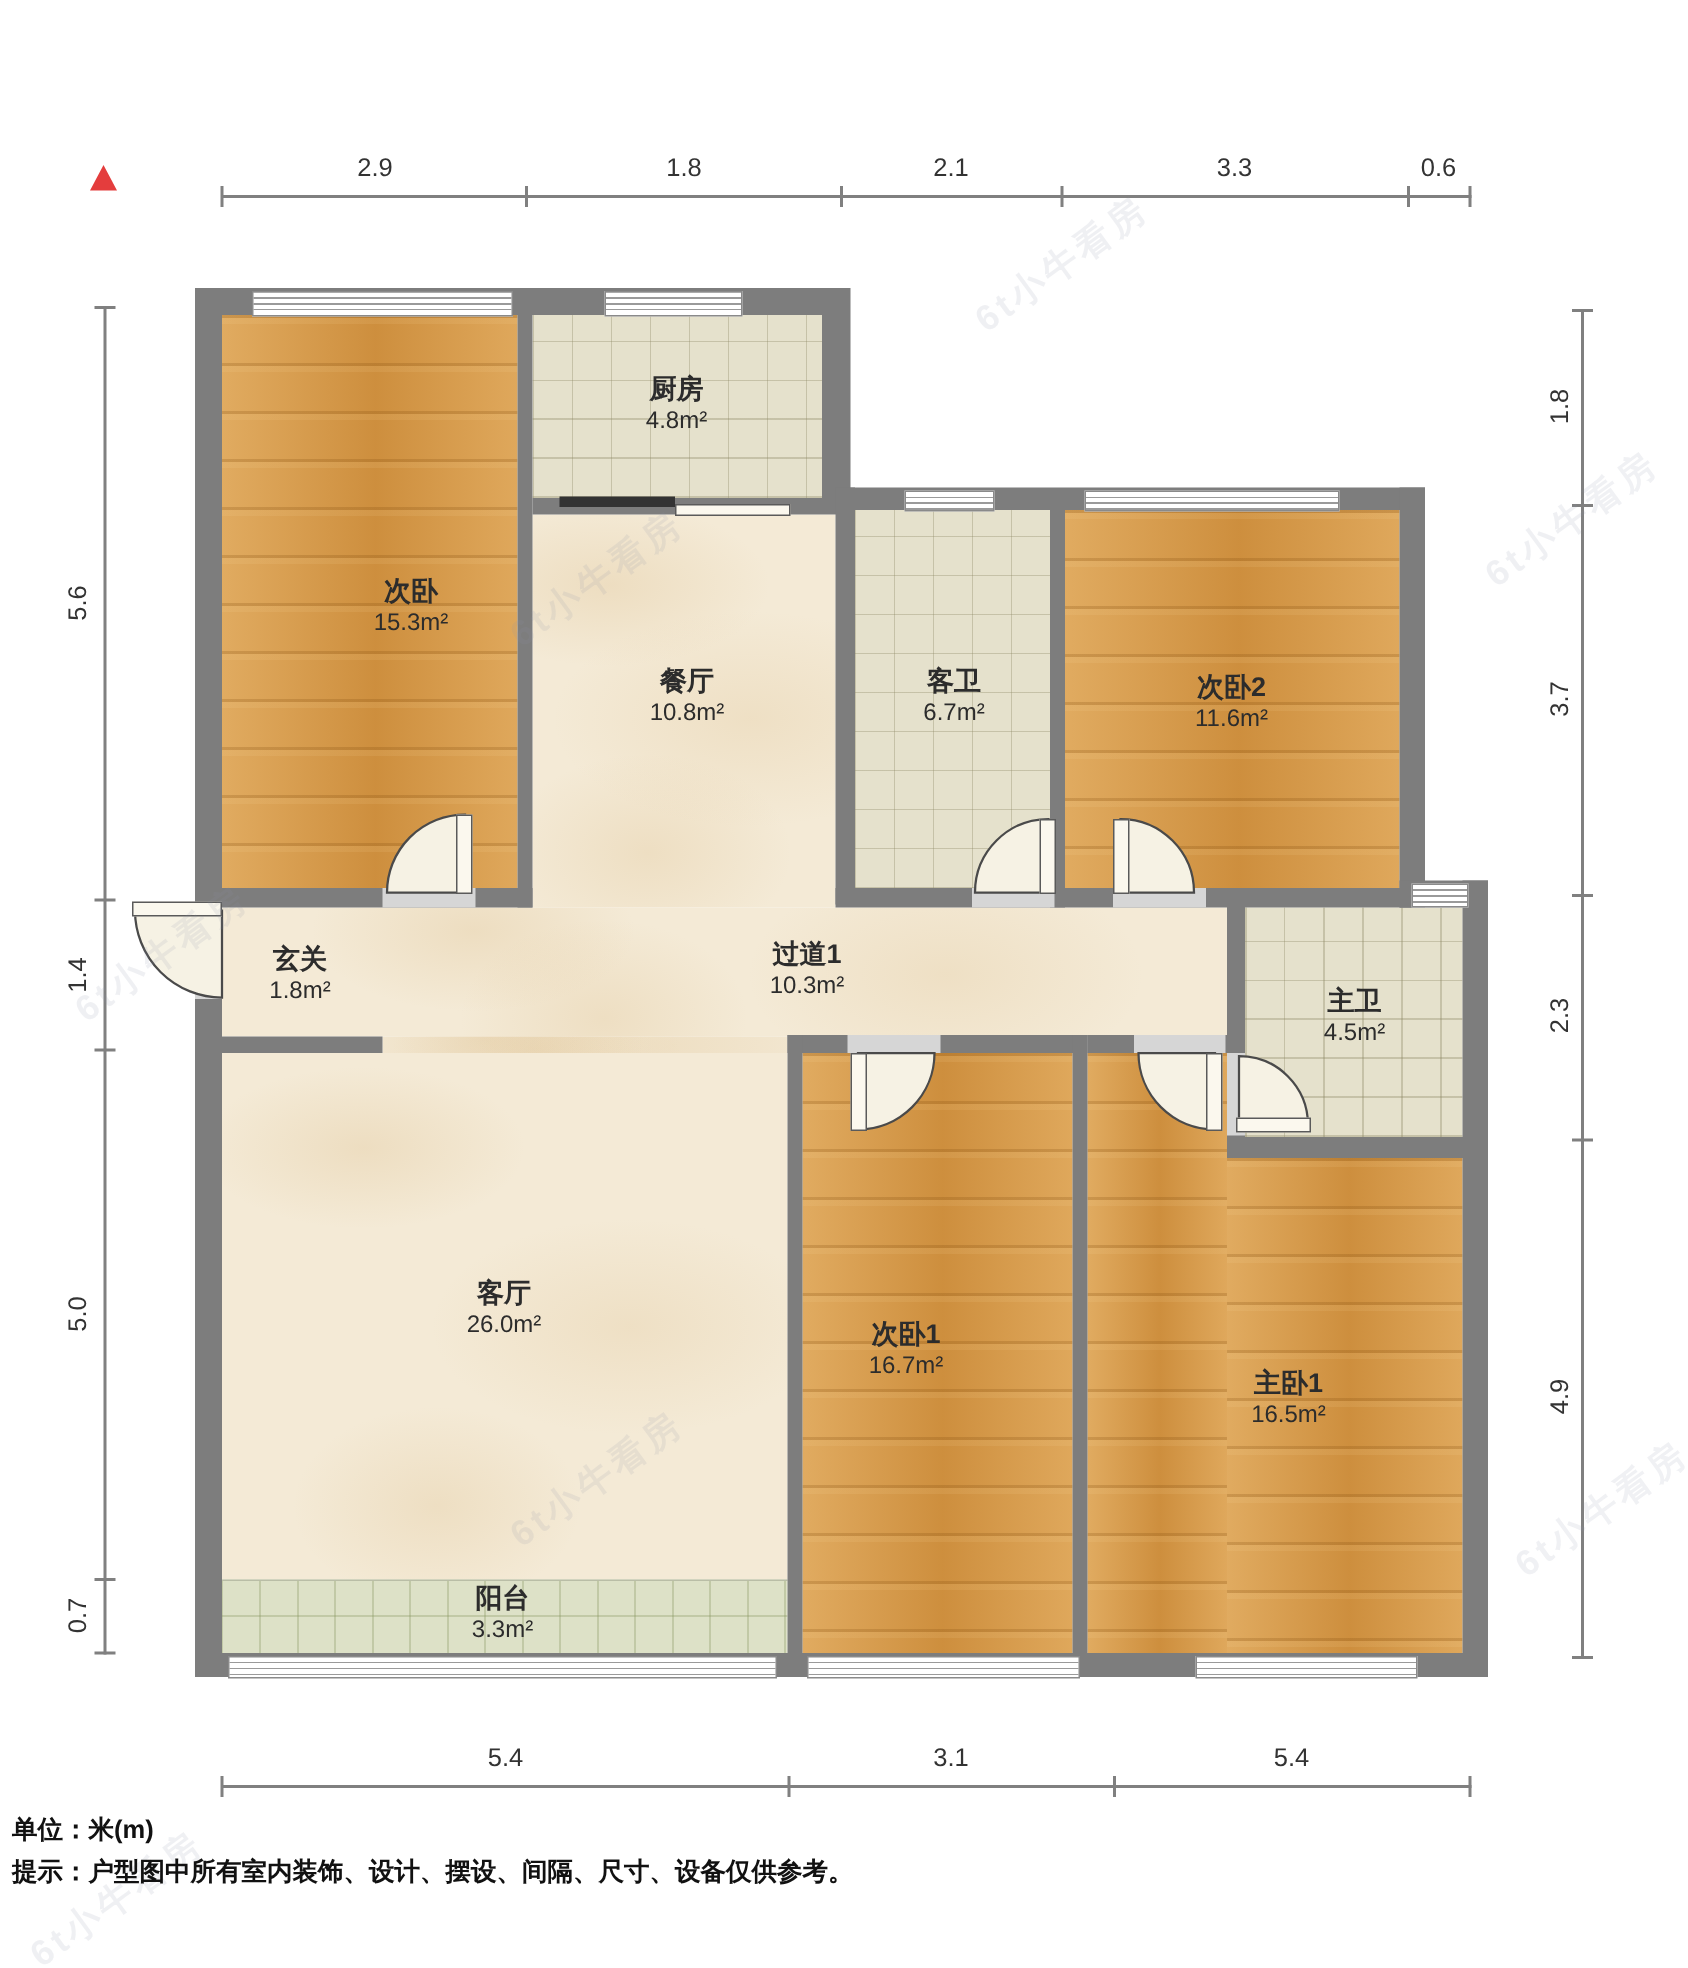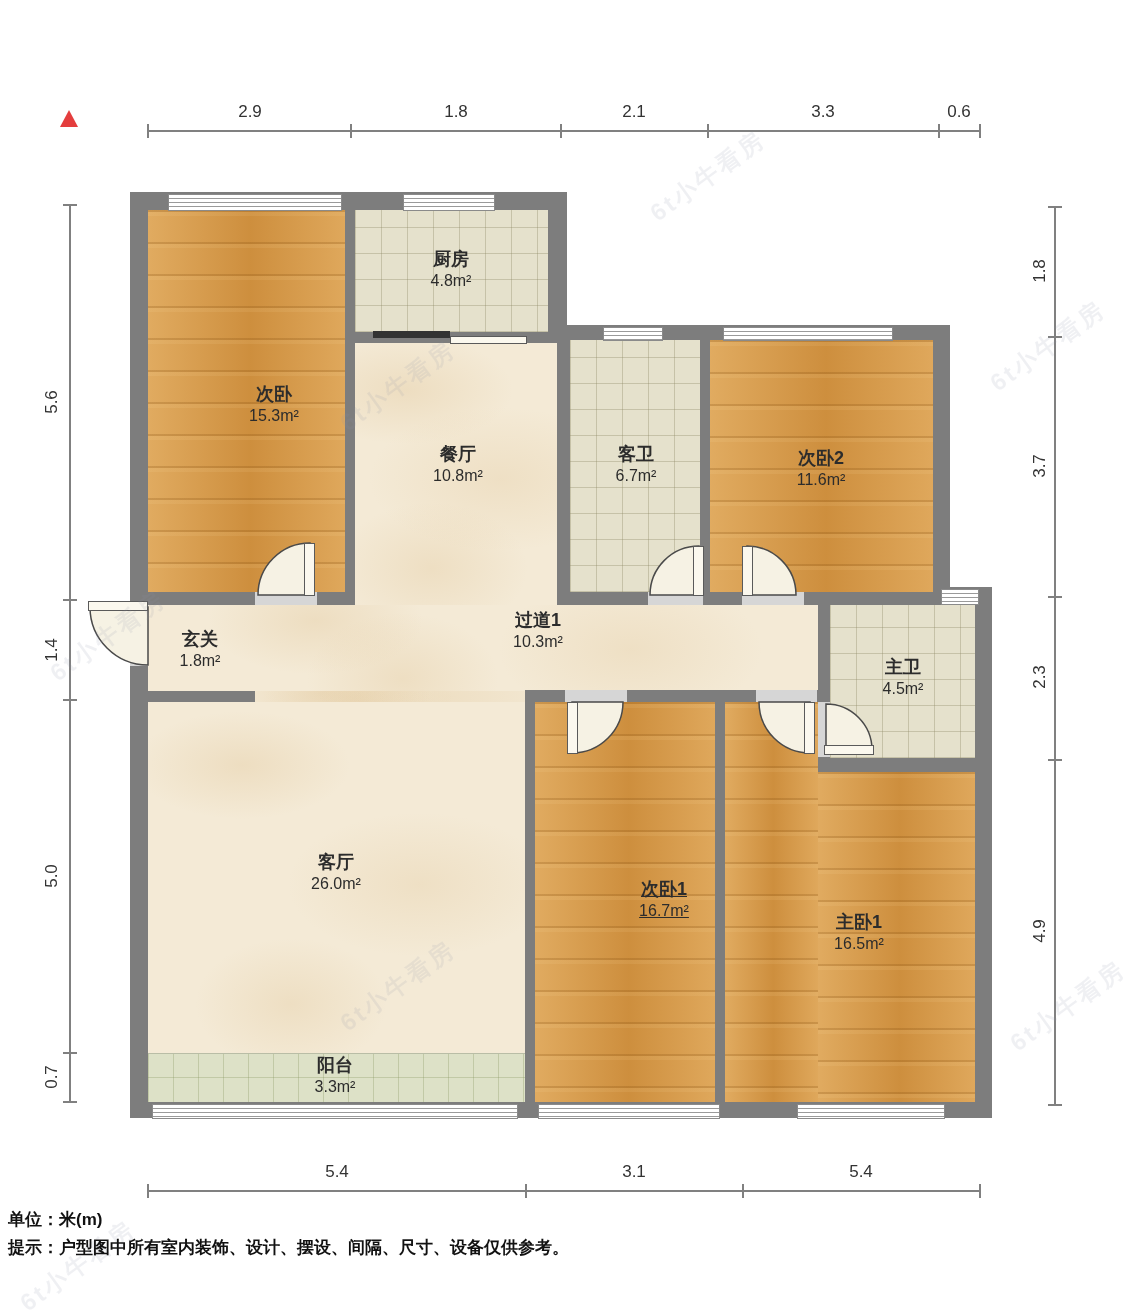--- a/index.html
+++ b/index.html
@@ -148,33 +148,33 @@
     <div class="rarea">6.7m²</div>
   </div>
   <div class="roomlabel" style="left:821px;top:447px;">
     <div class="rname">次卧2</div>
     <div class="rarea">11.6m²</div>
   </div>
   <div class="roomlabel" style="left:200px;top:628px;">
     <div class="rname">玄关</div>
     <div class="rarea">1.8m²</div>
   </div>
-  <div class="roomlabel" style="left:538px;top:609px;">
+  <div class="roomlabel" style="left:538px;top:625px;">
     <div class="rname">过道1</div>
     <div class="rarea">10.3m²</div>
   </div>
   <div class="roomlabel" style="left:903px;top:656px;">
     <div class="rname">主卫</div>
     <div class="rarea">4.5m²</div>
   </div>
   <div class="roomlabel" style="left:336px;top:851px;">
     <div class="rname">客厅</div>
     <div class="rarea">26.0m²</div>
   </div>
-  <div class="roomlabel" style="left:664px;top:878px;text-decoration:underline;">
+  <div class="roomlabel" style="left:604px;top:878px;">
     <div class="rname">次卧1</div>
     <div class="rarea">16.7m²</div>
   </div>
   <div class="roomlabel" style="left:859px;top:911px;">
     <div class="rname">主卧1</div>
     <div class="rarea">16.5m²</div>
   </div>
   <div class="roomlabel" style="left:335px;top:1054px;">
     <div class="rname">阳台</div>
     <div class="rarea">3.3m²</div>

